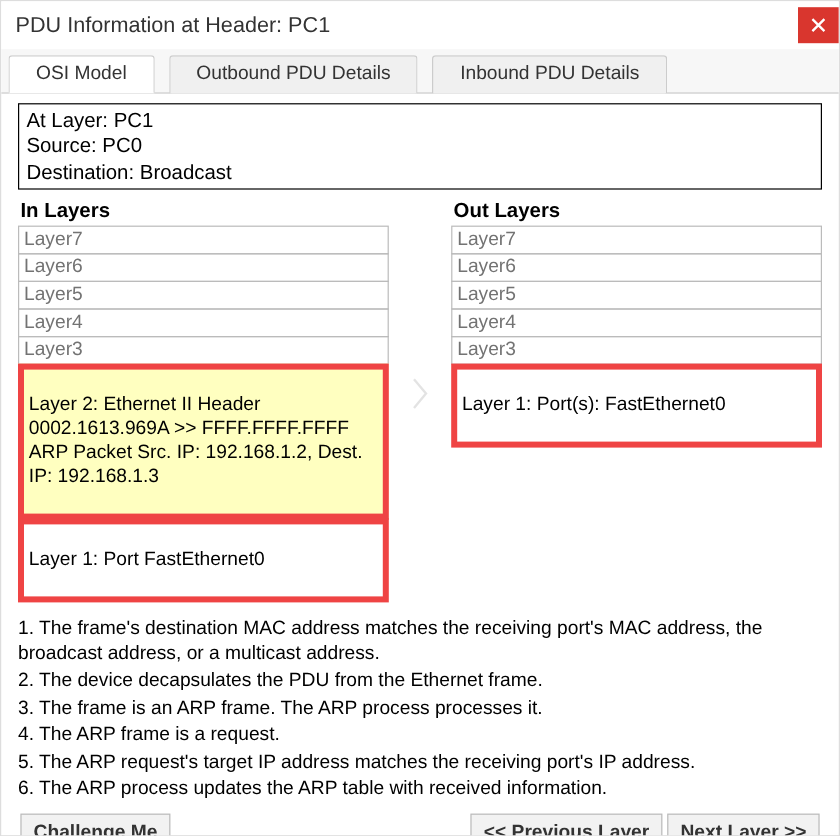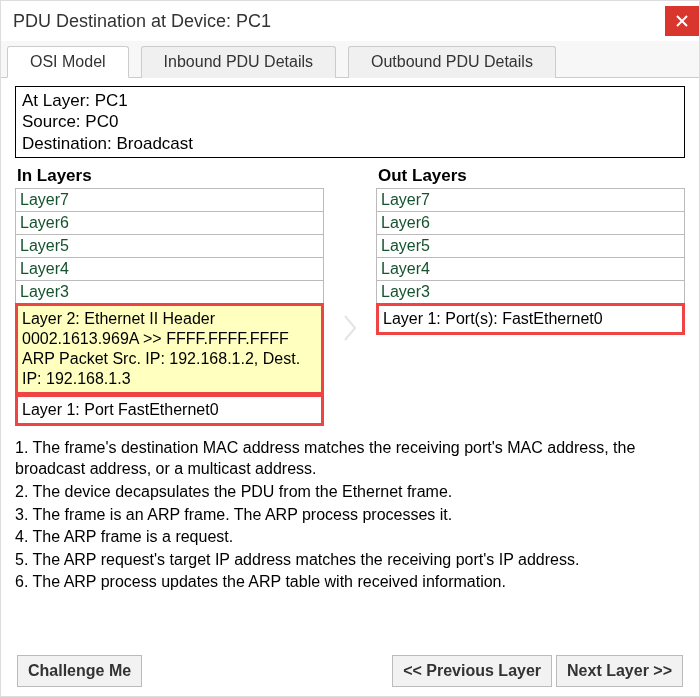--- a/index.html
+++ b/index.html
@@ -84,29 +84,29 @@
   }
   .layers-title {
     font-weight: bold;
     font-size: 17px;
     margin: 2px 0 2px 2px;
   }
   .layer {
     border: 1px solid #bbb;
     padding: 2px 4px;
     font-size: 16px;
-    color: #14532d;
+    color: #737373;
     min-height: 22px;
     margin-bottom: -1px;
   }
   .layer.active {
-    border: 3px solid #ef4444;
+    border: 5px solid #ef4444;
     color: #000;
     line-height: 1.25;
-    padding: 3px 4px;
+    padding: 20px 4px;
   }
   .layer.highlight {
     background: #ffffc0;
   }
   .arrow-col {
     width: 18px;
     display: flex;
     align-items: center;
     justify-content: center;
     padding-top: 150px;
@@ -132,32 +132,32 @@
     font-size: 16px;
     color: #333;
     cursor: pointer;
   }
   .footer-right { display: flex; gap: 4px; }
 </style>
 </head>
 <body>
 
 <div class="titlebar">
-  <span class="title">PDU Destination at Device: PC1</span>
+  <span class="title">PDU Information at Header: PC1</span>
   <div class="close-btn">
     <svg viewBox="0 0 12 12">
         <path d="M1 1 L11 11 M11 1 L1 11" stroke="#fff" stroke-width="2" fill="none"></path>
       </svg>
   </div>
 </div>
 
 <div class="tabs">
   <div class="tab active">OSI Model</div>
+  <div class="tab">Outbound PDU Details</div>
   <div class="tab">Inbound PDU Details</div>
-  <div class="tab">Outbound PDU Details</div>
 </div>
 
 <div class="content">
 
   <div class="info-box">
     <div>At Layer: PC1</div>
     <div>Source: PC0</div>
     <div>Destination: Broadcast</div>
   </div>
 

